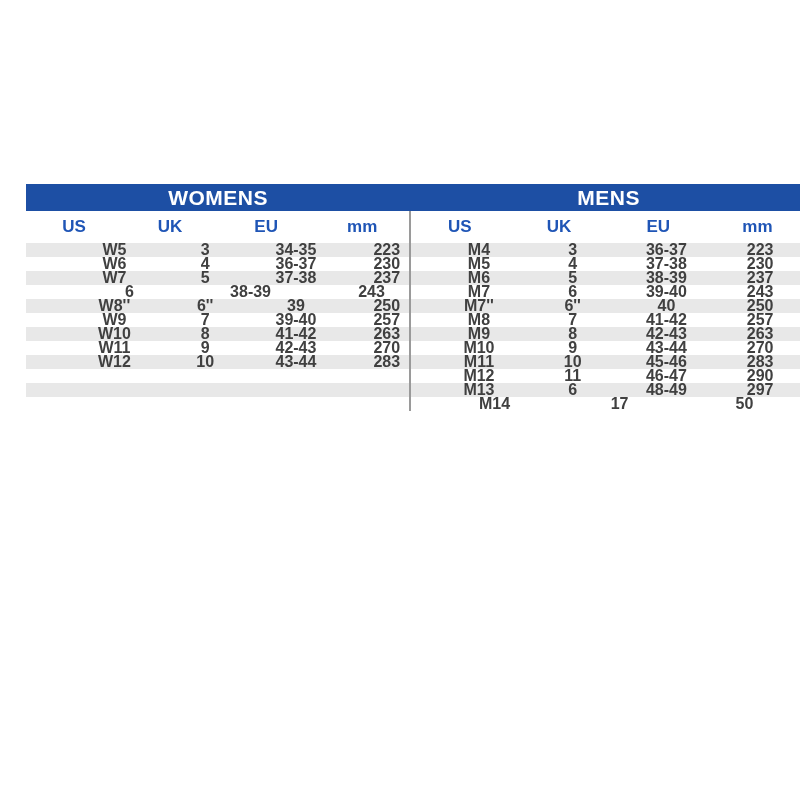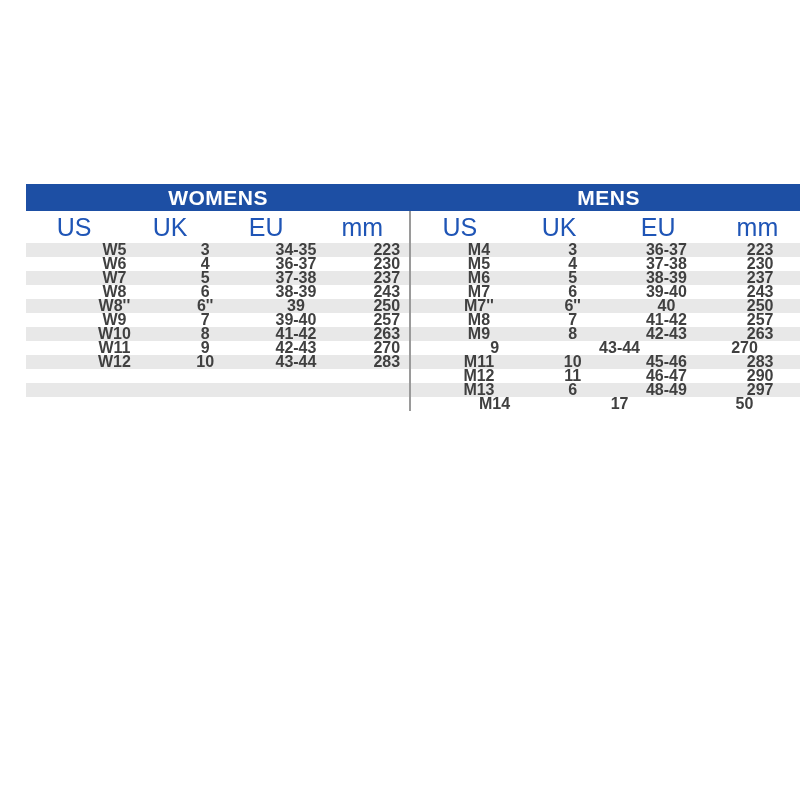--- a/index.html
+++ b/index.html
@@ -49,22 +49,22 @@
     flex: 0 0 49.2%;
     display: flex;
   }
   .half:last-child { flex: 0 0 50.8%; }
   .hcell {
     flex: 1 1 25%;
     display: flex;
     align-items: center;
     justify-content: center;
     color: var(--head-blue);
-    font-weight: normal;
-    font-size: 25px;
+    font-weight: bold;
+    font-size: 17px;
     text-align: center;
   }
   .row {
     display: flex;
     height: 14px;
     padding-left: 43px;
   }
   .row.alt { background: var(--row-gray); }
   .cell {
     flex: 1 1 25%;
@@ -144,21 +144,20 @@
         </div>
         <div class="half">
           <div class="cell">M6</div>
           <div class="cell">5</div>
           <div class="cell">38-39</div>
           <div class="cell">237</div>
         </div>
       </div>
       <div class="row">
         <div class="half">
-          <div class="cell">W8</div>
           <div class="cell">6</div>
           <div class="cell">38-39</div>
           <div class="cell">243</div>
         </div>
         <div class="half">
           <div class="cell">M7</div>
           <div class="cell">6</div>
           <div class="cell">39-40</div>
           <div class="cell">243</div>
         </div>
@@ -206,20 +205,21 @@
         </div>
       </div>
       <div class="row">
         <div class="half">
           <div class="cell">W11</div>
           <div class="cell">9</div>
           <div class="cell">42-43</div>
           <div class="cell">270</div>
         </div>
         <div class="half">
+          <div class="cell">M10</div>
           <div class="cell">9</div>
           <div class="cell">43-44</div>
           <div class="cell">270</div>
         </div>
       </div>
       <div class="row alt">
         <div class="half">
           <div class="cell">W12</div>
           <div class="cell">10</div>
           <div class="cell">43-44</div>

